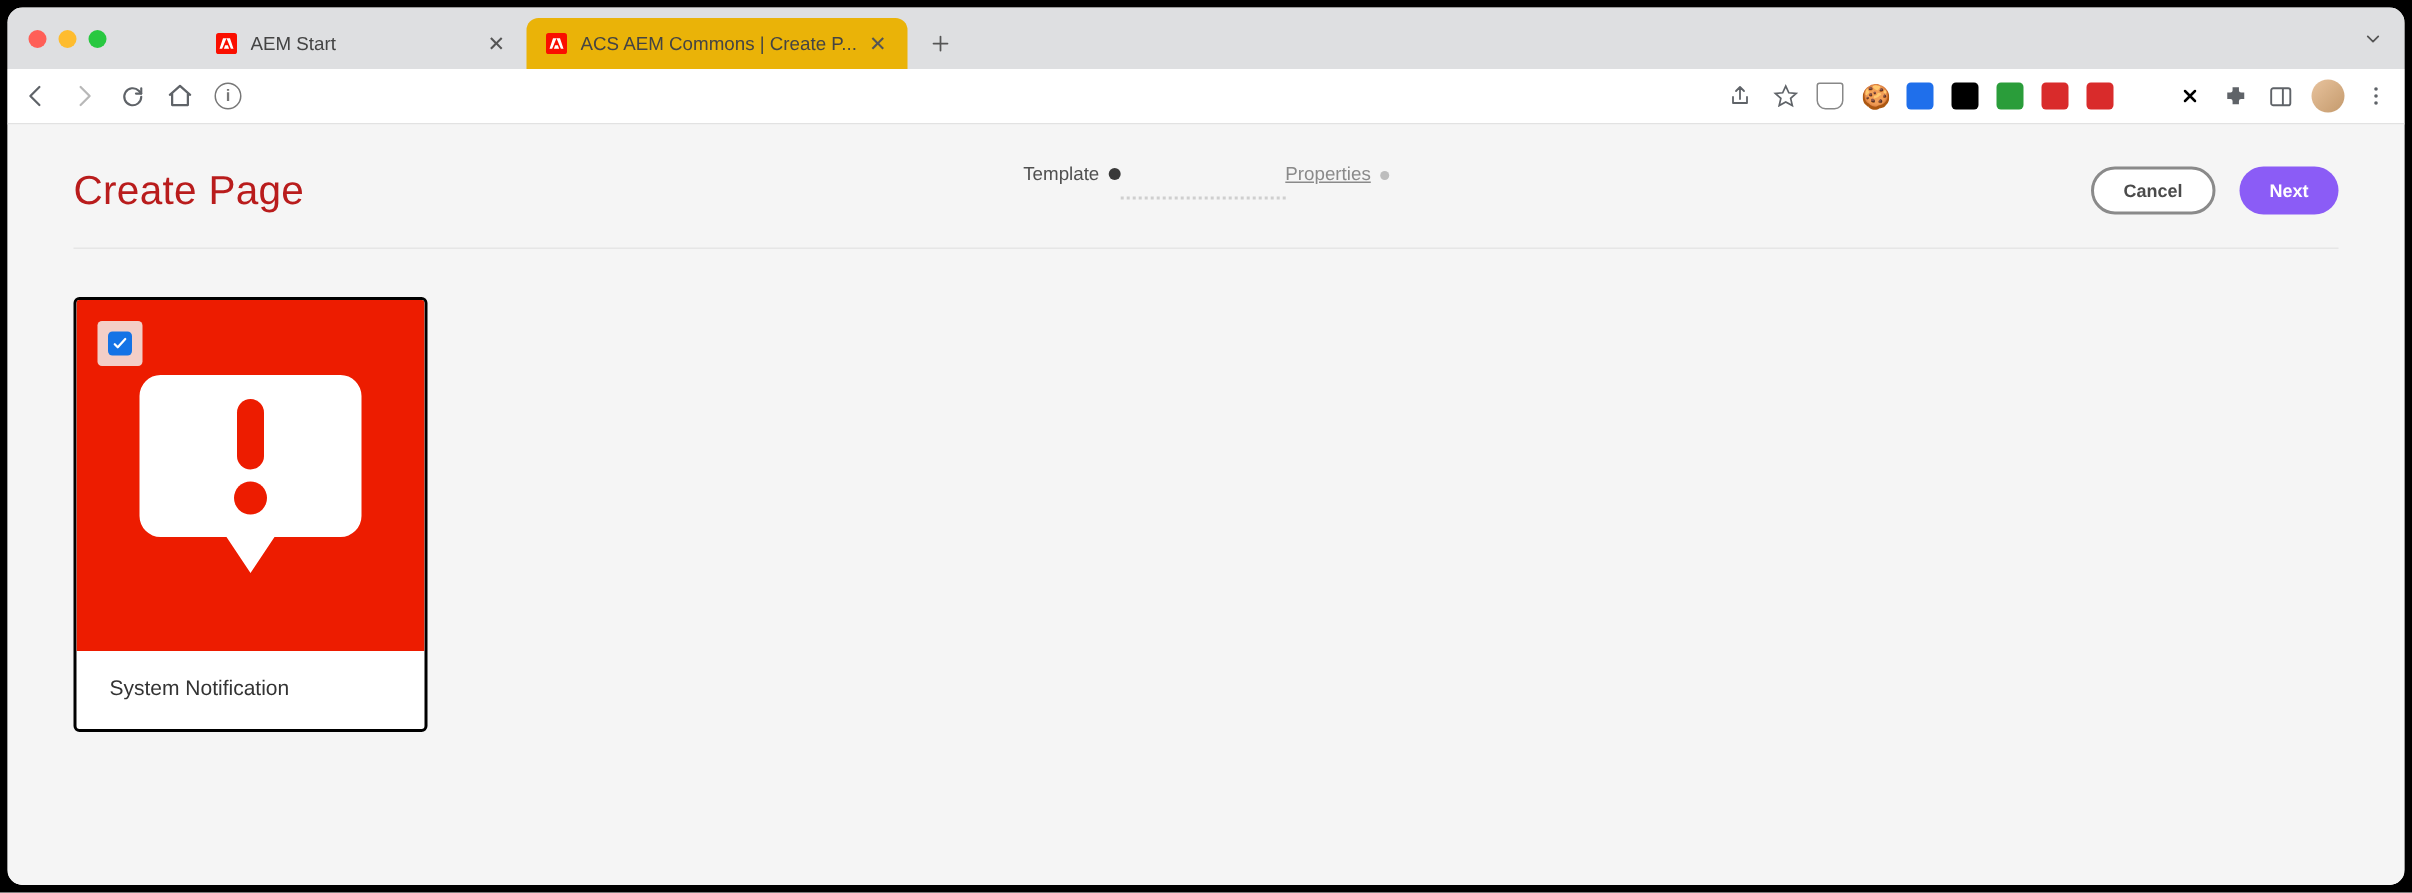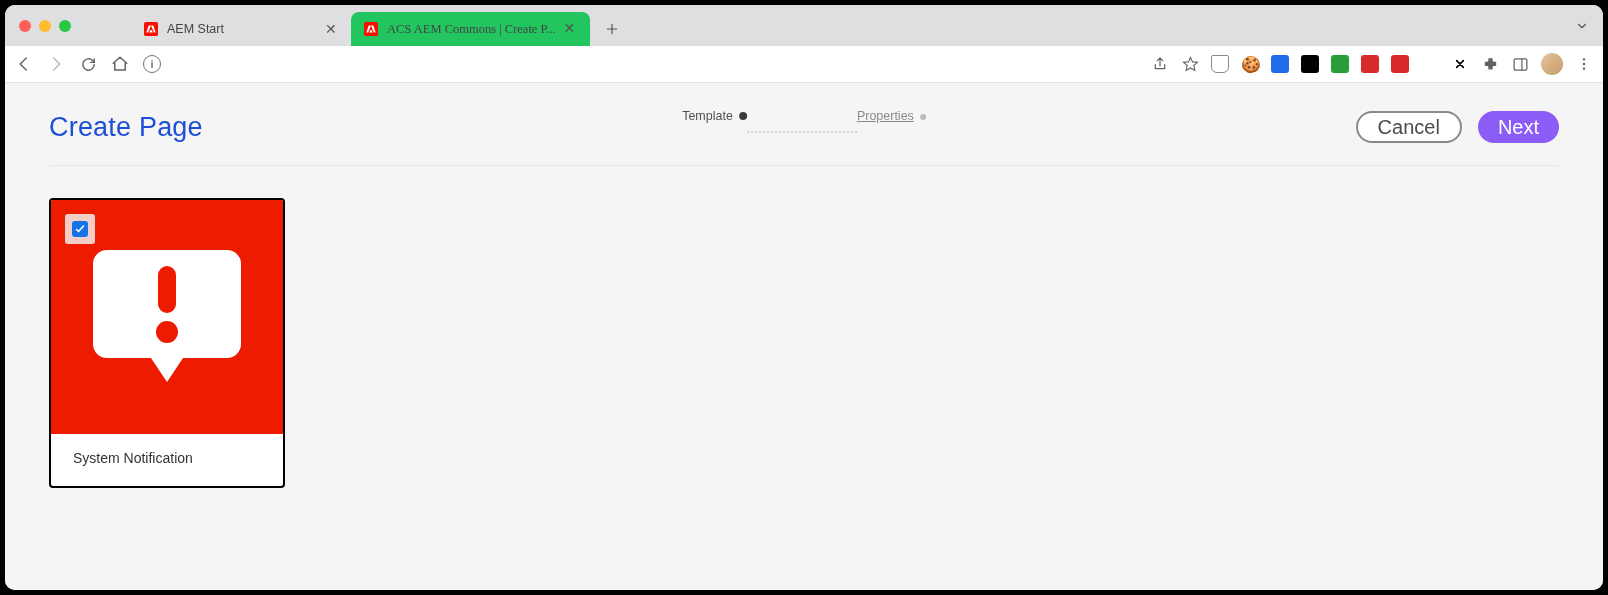--- a/index.html
+++ b/index.html
@@ -49,21 +49,21 @@
       height: 34px;
       padding: 0 12px;
       gap: 8px;
       border-radius: 8px 8px 0 0;
       font-size: 12.5px;
       color: #444;
       min-width: 220px;
       position: relative;
       margin-top: 7px;
     }
-    .tab.active { background: #22c55e; font-family: Liberation Serif, serif; }
+    .tab.active { background: #eab308; }
     .tab-favicon {
       width: 16px; height: 16px;
       display: inline-flex; align-items: center; justify-content: center;
     }
     .tab-title { flex: 1; white-space: nowrap; overflow: hidden; text-overflow: ellipsis; }
     .tab-close { width: 14px; height: 14px; color: #555; font-size: 14px; line-height: 14px; }
     .new-tab {
       width: 28px; height: 28px; display: flex; align-items: center; justify-content: center;
       font-size: 18px; color: #555; margin-left: 8px; margin-top: 6px;
     }
@@ -110,21 +110,21 @@
     .header {
       display: flex;
       align-items: center;
       padding-bottom: 22px;
       border-bottom: 1px solid #e6e6e6;
       position: relative;
     }
     .page-title {
       font-size: 27px;
       font-weight: 300;
-      color: #1d4ed8;
+      color: #b91c1c;
       letter-spacing: 0.2px;
     }
     .wizard-steps {
       position: absolute;
       left: 50%;
       transform: translateX(-50%);
       display: flex;
       align-items: flex-start;
       gap: 0;
     }
@@ -143,22 +143,22 @@
     }
     .header-actions {
       margin-left: auto;
       display: flex;
       gap: 16px;
     }
     .btn {
       height: 32px;
       padding: 0 20px;
       border-radius: 16px;
-      font-size: 20px;
-      font-weight: 400;
+      font-size: 12px;
+      font-weight: 700;
       display: inline-flex;
       align-items: center;
       cursor: pointer;
       border: none;
     }
     .btn-secondary {
       background: #fff;
       color: #4b4b4b;
       border: 2px solid #8a8a8a;
     }

